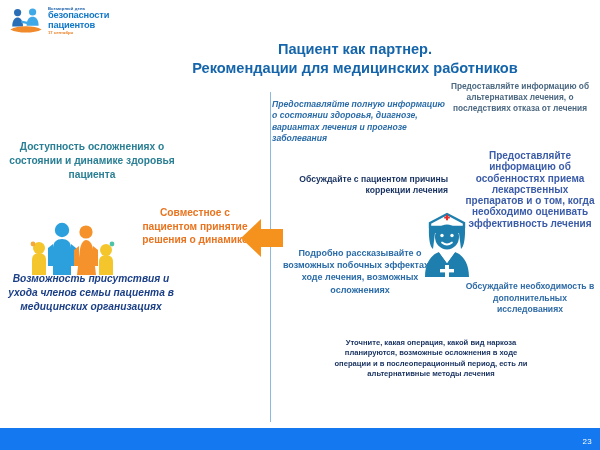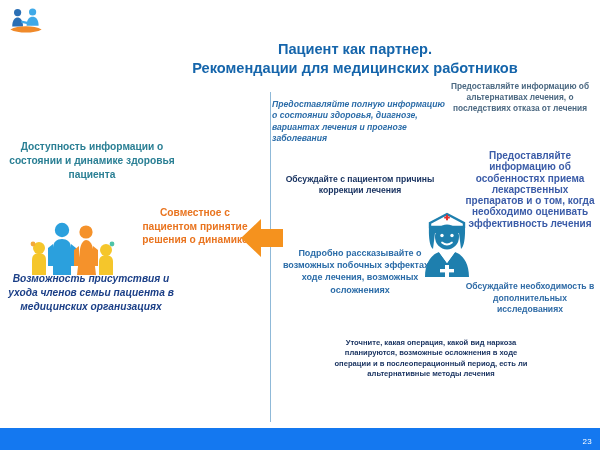--- a/index.html
+++ b/index.html
@@ -49,21 +49,21 @@
     color:#e9741f;font-weight:bold;font-size:10.2px;line-height:13.6px;
   }
   .arrow-shape{position:absolute;left:241px;top:216px;width:42px;height:44px;}
 
   
   .c1{
     position:absolute;left:272px;top:99px;width:176px;text-align:left;
     color:#2b6ca8;font-weight:bold;font-size:8.6px;line-height:11.4px;font-style:italic;
   }
   .c2{
-    position:absolute;left:272px;top:174px;width:176px;text-align:center;
+    position:absolute;left:272px;top:174px;width:176px;text-align:right;
     color:#17315f;font-weight:bold;font-size:8.6px;line-height:11.4px;
   }
   .c3{
     position:absolute;left:276px;top:247px;width:168px;text-align:center;
     color:#2b6ca8;font-weight:bold;font-size:9px;line-height:12.2px;
   }
   .c4{
     position:absolute;left:330px;top:338px;width:202px;text-align:center;
     color:#17315f;font-weight:bold;font-size:7.6px;line-height:10.3px;
   }
@@ -99,30 +99,36 @@
     <div class="logo-mark">
       <svg viewBox="0 0 60 50" width="36" height="30">
         <circle cx="16" cy="11" r="6" fill="#2a6fb5"></circle>
         <path d="M7 34 C7 23 12 19 16 19 C20 19 25 23 25 34 Z" fill="#2a6fb5"></path>
         <circle cx="41" cy="10" r="6" fill="#3fa9e8"></circle>
         <path d="M31 33 C31 22 36 18 41 18 C46 18 51 22 51 33 Z" fill="#3fa9e8"></path>
         <path d="M22 24 L40 28 L40 32 L22 28 Z" fill="#3fa9e8"></path>
         <path d="M4 39 C16 32 44 32 56 39 C44 46 16 46 4 39 Z" fill="#f08a2a"></path>
       </svg>
     </div>
+    <div class="logo-text">
+      <div class="logo-l1">Всемирный день</div>
+      <div class="logo-l2">безопасности</div>
+      <div class="logo-l2">пациентов</div>
+      <div class="logo-l3">17 сентября</div>
+    </div>
   </div>
 
   <div class="title">
     <div>Пациент как партнер.</div>
     <div>Рекомендации для медицинских работников</div>
   </div>
 
   <div class="divider"></div>
 
-  <div class="left-top">Доступность информации о состоянии и динамике здоровья пациента</div>
+  <div class="left-top">Доступность осложнениях о состоянии и динамике здоровья пациента</div>
 
   <div class="family-icon">
     <svg viewBox="0 0 96 58" width="96" height="58">
 
       <circle cx="17" cy="30" r="6" fill="#f5c62b"></circle>
       <path d="M10 57 L10 42 C10 37 13 35 17 35 C21 35 24 37 24 42 L24 57 Z" fill="#f5c62b"></path>
       <circle cx="11" cy="26" r="2.4" fill="#f3a93a"></circle>
 
       <circle cx="40" cy="12" r="7.2" fill="#2ba0dd"></circle>
       <path d="M31 57 L31 30 C31 24 35 21 40 21 C45 21 49 24 49 30 L49 57 Z" fill="#2ba0dd"></path>

